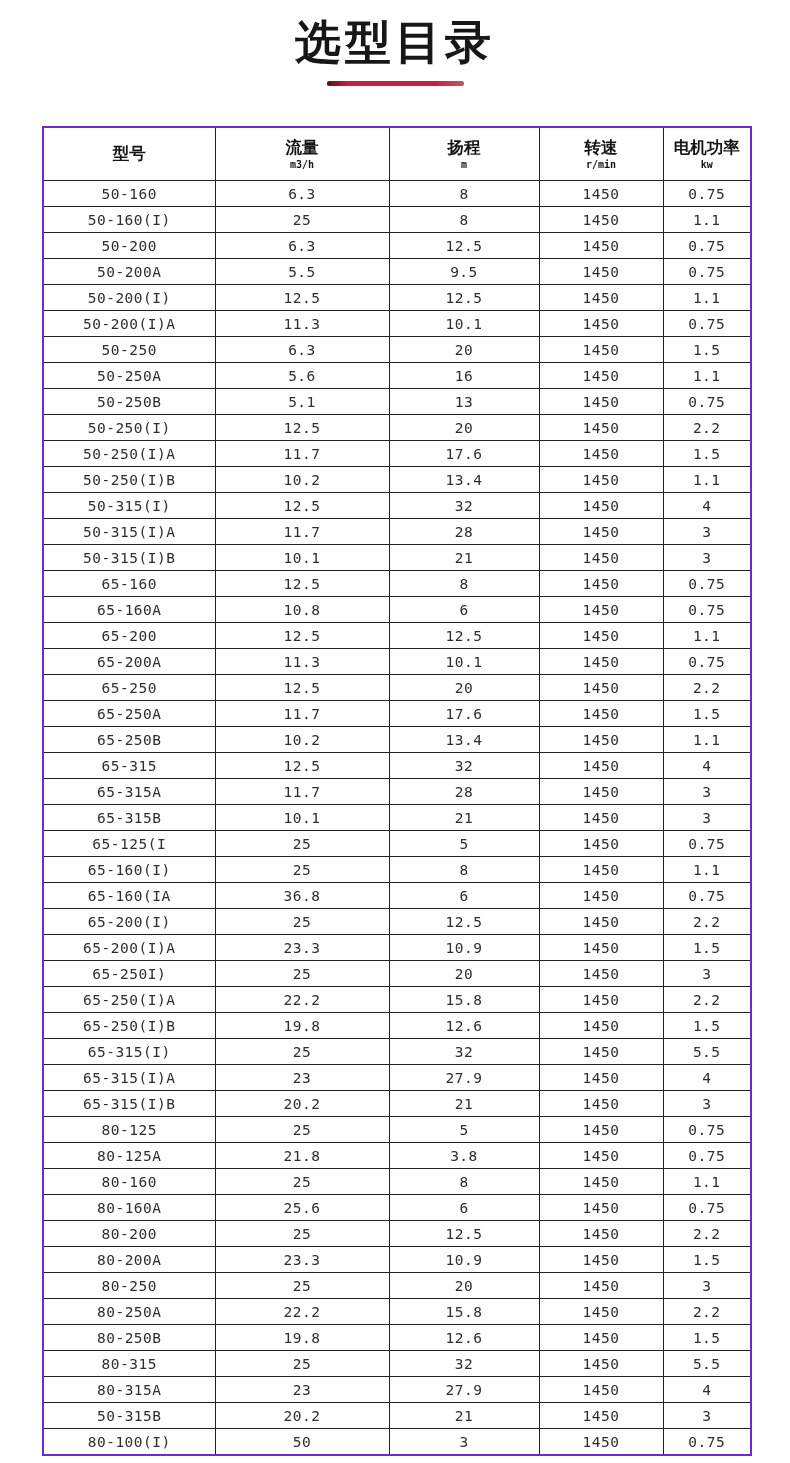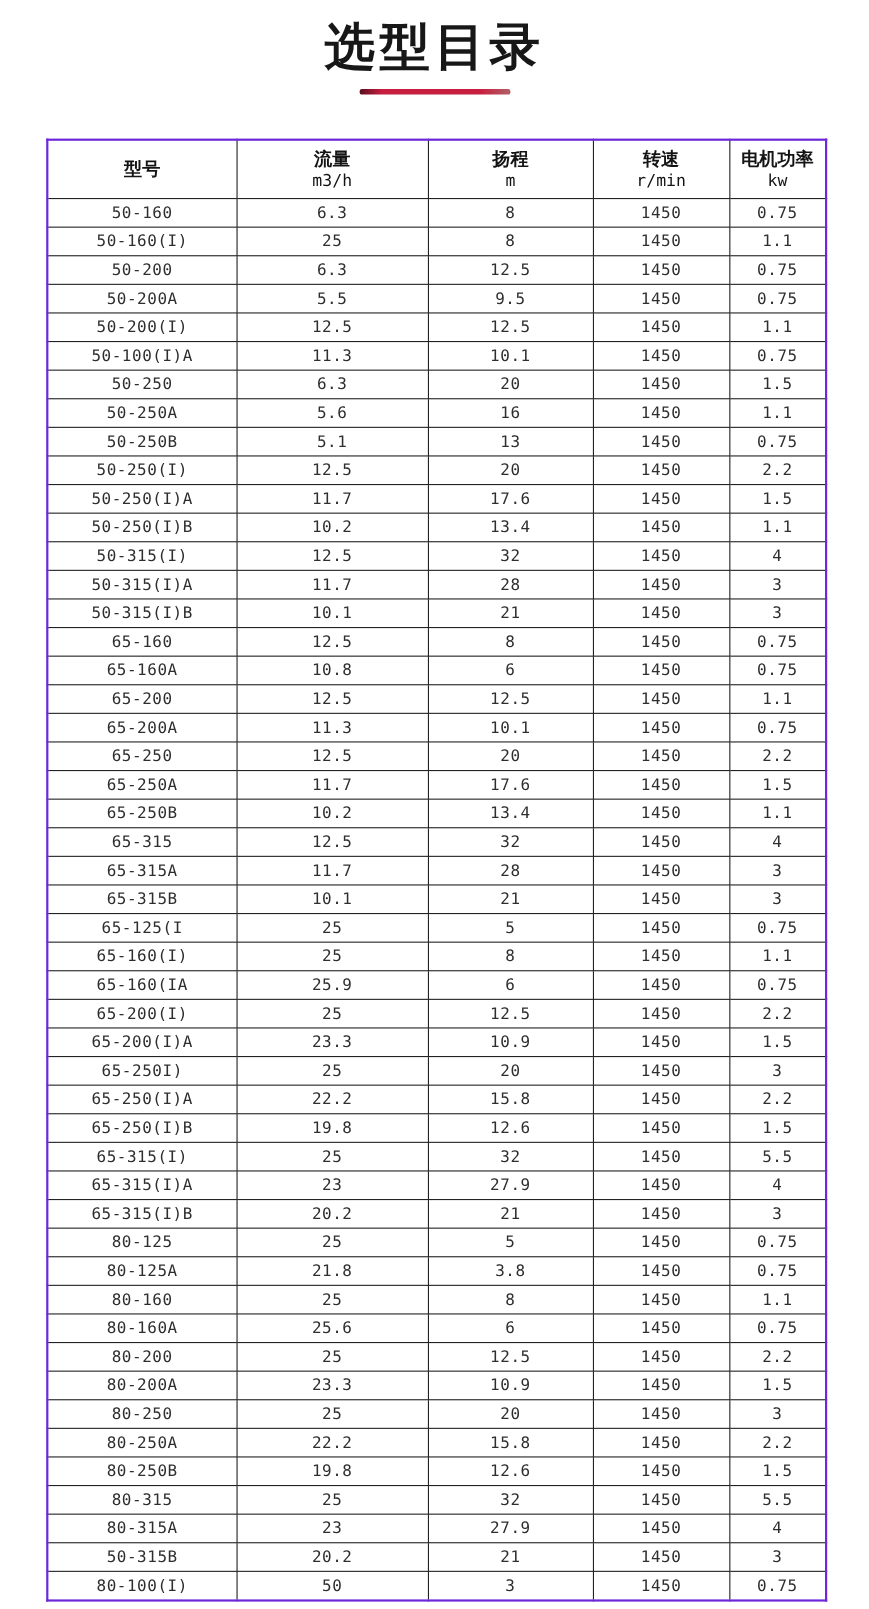--- a/index.html
+++ b/index.html
@@ -58,24 +58,24 @@
     font-weight: bold;
     background: #ffffff;
   }
   .h-name {
     font-size: 16.5px;
     line-height: 1.3;
     font-family: "DejaVu Sans", sans-serif;
     font-weight: bold;
   }
   .h-unit {
-    font-size: 15px;
+    font-size: 10px;
     line-height: 1.25;
     font-family: "DejaVu Sans Mono", monospace;
-    font-weight: normal;
+    font-weight: bold;
   }
   .spec-table tbody tr { height: 26px; margin-top: 12px; }
   .spec-table tbody td {
     font-size: 14.5px;
     color: #2e2e2e;
     font-family: "DejaVu Sans Mono", monospace;
     letter-spacing: 0.5px;
   }
 </style>
 </head>
@@ -148,21 +148,21 @@
           <td>0.75</td>
         </tr>
         <tr>
           <td>50-200(I)</td>
           <td>12.5</td>
           <td>12.5</td>
           <td>1450</td>
           <td>1.1</td>
         </tr>
         <tr>
-          <td>50-100(I)A</td>
+          <td>50-200(I)A</td>
           <td>11.3</td>
           <td>10.1</td>
           <td>1450</td>
           <td>0.75</td>
         </tr>
         <tr>
           <td>50-250</td>
           <td>6.3</td>
           <td>20</td>
           <td>1450</td>
@@ -303,21 +303,21 @@
         </tr>
         <tr>
           <td>65-160(I)</td>
           <td>25</td>
           <td>8</td>
           <td>1450</td>
           <td>1.1</td>
         </tr>
         <tr>
           <td>65-160(IA</td>
-          <td>25.9</td>
+          <td>36.8</td>
           <td>6</td>
           <td>1450</td>
           <td>0.75</td>
         </tr>
         <tr>
           <td>65-200(I)</td>
           <td>25</td>
           <td>12.5</td>
           <td>1450</td>
           <td>2.2</td>

